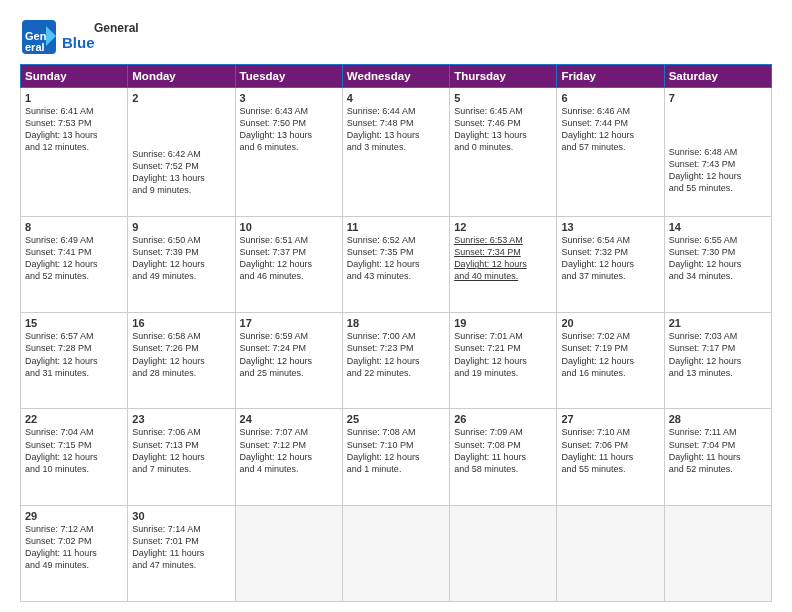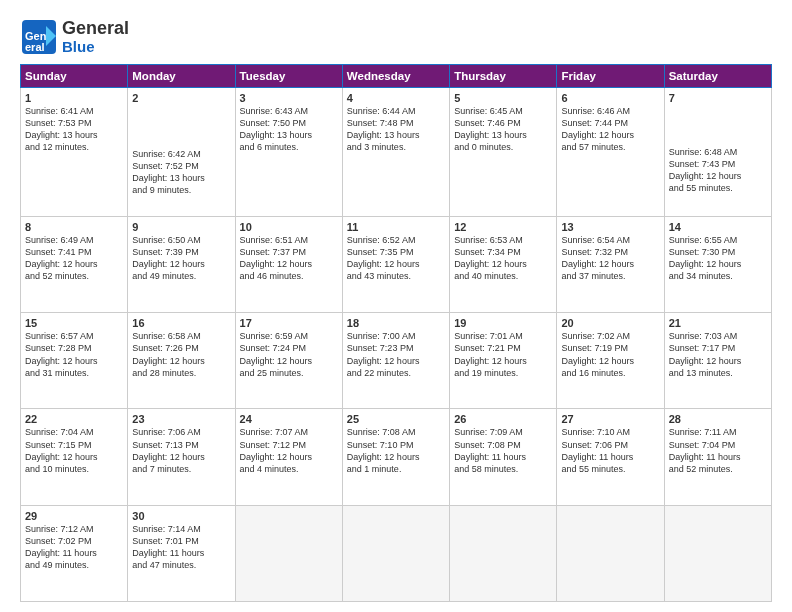--- a/index.html
+++ b/index.html
@@ -89,21 +89,21 @@
   <div class="header">
     <div class="logo">
       <div style="display:flex;align-items:center;gap:2px;">
         <svg width="38" height="38" viewBox="0 0 38 38">
           <rect x="2" y="2" width="34" height="34" rx="4" fill="#1565c0"></rect>
           <text x="5" y="22" font-size="11" font-weight="bold" fill="white" font-family="Arial">Gen-</text>
           <text x="5" y="33" font-size="11" font-weight="bold" fill="white" font-family="Arial">eral</text>
           <polygon points="26,8 36,18 26,28" fill="#4fc3f7"></polygon>
         </svg>
         <div style="display:flex;flex-direction:column;line-height:1.1;margin-left:2px;">
-          <span style="font-size:18px;font-weight:bold;color:#333;">General</span>
+          <span style="font-size:12px;font-weight:bold;color:#333;margin-left:32px;">General</span>
           <span style="font-size:15px;font-weight:bold;color:#1565c0;">Blue</span>
         </div>
       </div>
     </div>
     <div class="title-block">
     </div>
   </div>
 
   <table class="calendar">
     <thead>
@@ -193,21 +193,21 @@
           </td>
           <td>
             <span class="day-num">11</span>
             <div class="day-info" style="white-space: pre-line;">Sunrise: 6:52 AM
 Sunset: 7:35 PM
 Daylight: 12 hours
 and 43 minutes.</div>
           </td>
           <td>
             <span class="day-num">12</span>
-            <div class="day-info" style="white-space: pre-line;">Sunrise: 6:53 AM
+            <div class="day-info" style="white-space: pre-line; text-decoration: underline;">Sunrise: 6:53 AM
 Sunset: 7:34 PM
 Daylight: 12 hours
 and 40 minutes.</div>
           </td>
           <td>
             <span class="day-num">13</span>
             <div class="day-info" style="white-space: pre-line;">Sunrise: 6:54 AM
 Sunset: 7:32 PM
 Daylight: 12 hours
 and 37 minutes.</div>

